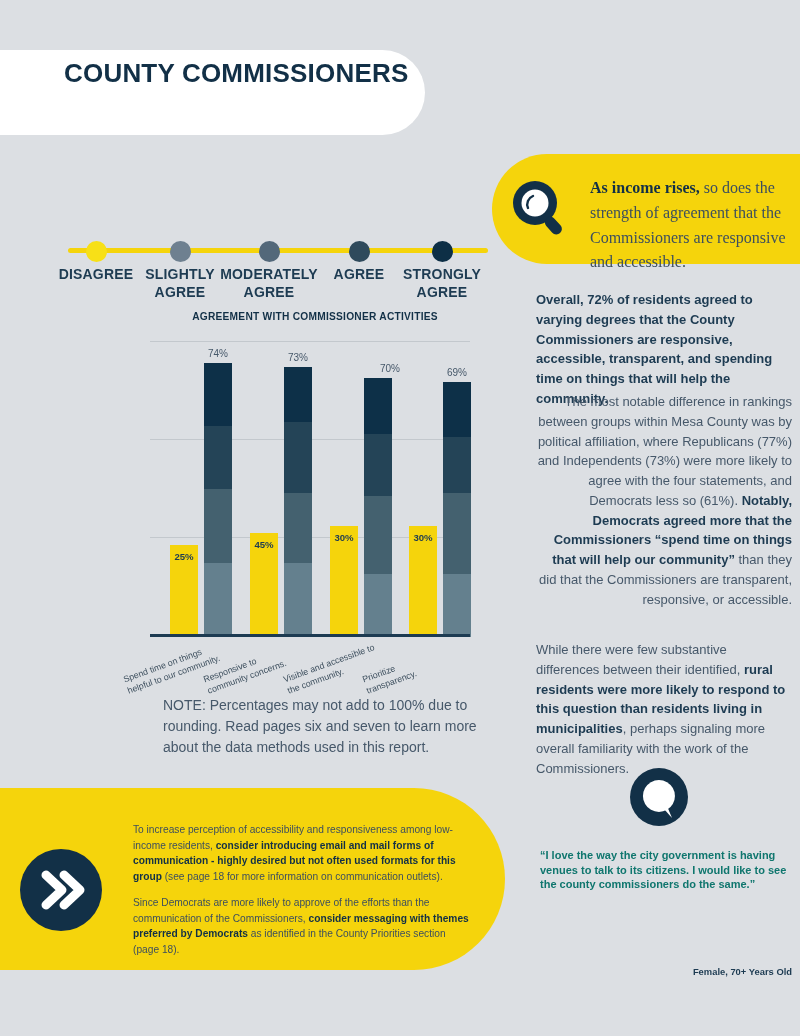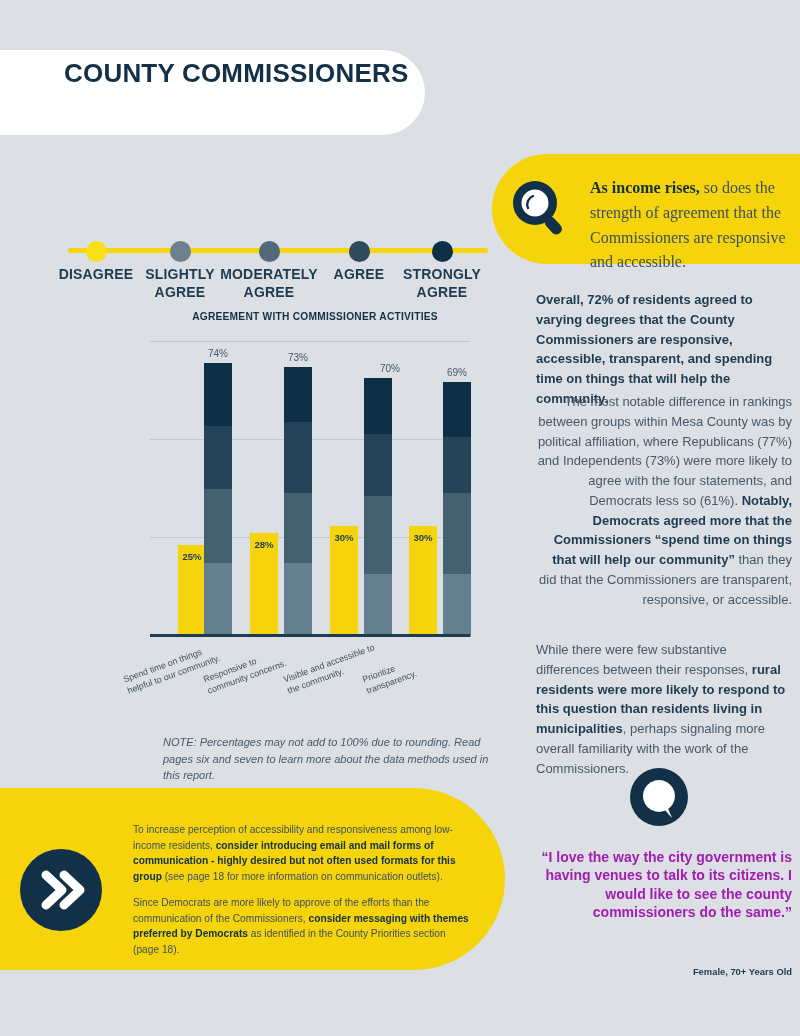--- a/index.html
+++ b/index.html
@@ -73,22 +73,22 @@
   }
   .val-total {
     position: absolute; width: 44px; text-align: center;
     font-size: 10px; color: #46586a;
   }
   .xlab {
     position: absolute; font-size: 8.8px; color: #3d4f5e; line-height: 1.35;
     transform: rotate(-20deg); transform-origin: left top; white-space: nowrap;
   }
   .chart-note {
-    position: absolute; left: 163px; top: 734px; width: 330px;
-    font-size: 11px; font-style: italic; color: #46586a; line-height: 1.5;
+    position: absolute; left: 163px; top: 695px; width: 330px;
+    font-size: 14px; color: #46586a; line-height: 1.5;
   }
 
   
   .callout {
     position: absolute; left: 492px; top: 154px; width: 360px; height: 110px;
     background: #f5d40c; border-radius: 55px 0 0 55px;
   }
   .callout-text {
     position: absolute; left: 590px; top: 176px; width: 196px;
     font-size: 16px; line-height: 1.55; color: #3d4f5e; font-family: Liberation Serif, serif;
@@ -116,22 +116,22 @@
     position: absolute; left: 133px; top: 822px; width: 340px;
     font-size: 10.2px; line-height: 1.52; color: #3d4f5e;
   }
   .rec-text b { color: #123047; }
   .rec-text p + p { margin-top: 11px; }
 
   
   .quote-icon { position: absolute; left: 628px; top: 768px; width: 62px; height: 62px; }
   .quote-text {
     position: absolute; left: 540px; top: 848px; width: 252px;
-    text-align: right; font-size: 14px; font-weight: bold;
-    line-height: 1.32; color: #a21caf;
+    font-size: 11px; font-weight: bold;
+    line-height: 1.32; color: #0f766e;
   }
   .quote-attr {
     position: absolute; left: 540px; top: 966px; width: 252px;
     text-align: right; font-size: 9.4px; font-weight: bold; color: #1d3b52;
   }
 </style>
 </head>
 <body>
 
 <div class="page">
@@ -156,34 +156,34 @@
       </div>
   </div>
 
   <div class="chart-title">AGREEMENT WITH COMMISSIONER ACTIVITIES</div>
   <div class="chart-area">
     <div class="gridline" style="top:0;"></div>
     <div class="gridline" style="top:98px;"></div>
     <div class="gridline" style="top:196px;"></div>
     <div id="bar-groups">
         <div class="group" style="left: 20px; width: 62px;">
-          <div class="bar bar-yellow" style="left: 8px; width: 28px; height: 92.5px;">
+          <div class="bar bar-yellow" style="left: 0px; width: 28px; height: 92.5px;">
             <div class="val-yellow" style="top: 6px;">25%</div>
           </div>
           <div class="bar" style="left: 34px; width: 28px; height: 273.8px;">
             <div class="seg" style="background: rgb(100, 128, 142); height: 74px; bottom: 0px;"></div>
             <div class="seg" style="background: rgb(68, 97, 111); height: 74px; bottom: 74px;"></div>
             <div class="seg" style="background: rgb(36, 68, 87); height: 62.9px; bottom: 148px;"></div>
             <div class="seg" style="background: rgb(13, 48, 72); height: 62.9px; bottom: 210.9px;"></div>
           </div>
           <div class="val-total" style="left: 26px; bottom: 277.8px;">74%</div>
         </div>
         <div class="group" style="left: 100px; width: 62px;">
           <div class="bar bar-yellow" style="left: 0px; width: 28px; height: 103.6px;">
-            <div class="val-yellow" style="top: 6px;">28%</div>
+            <div class="val-yellow" style="top: 6px;">45%</div>
           </div>
           <div class="bar" style="left: 34px; width: 28px; height: 270.1px;">
             <div class="seg" style="background: rgb(100, 128, 142); height: 74px; bottom: 0px;"></div>
             <div class="seg" style="background: rgb(68, 97, 111); height: 70.3px; bottom: 74px;"></div>
             <div class="seg" style="background: rgb(36, 68, 87); height: 70.3px; bottom: 144.3px;"></div>
             <div class="seg" style="background: rgb(13, 48, 72); height: 55.5px; bottom: 214.6px;"></div>
           </div>
           <div class="val-total" style="left: 26px; bottom: 274.1px;">73%</div>
         </div>
         <div class="group" style="left: 180px; width: 62px;">
@@ -242,21 +242,21 @@
   </svg>
   <div class="callout-text">
     <b>As income rises,</b><span> so does the strength of agreement that the Commissioners are responsive and accessible.</span>
   </div>
 
   <div class="rc-para rc-lead" style="top:290px;">Overall, 72% of residents agreed to varying degrees that the County Commissioners are responsive, accessible, transparent, and spending time on things that will help the community.</div>
   <div class="rc-para" style="top:392px;text-align:right;">
     <span>The most notable difference in rankings between groups within Mesa County was by political affiliation, where Republicans (77%) and Independents (73%) were more likely to agree with the four statements, and Democrats less so (61%). </span><b>Notably, Democrats agreed more that the Commissioners “spend time on things that will help our community”</b><span> than they did that the Commissioners are transparent, responsive, or accessible.</span>
   </div>
   <div class="rc-para" style="top:640px;">
-    <span>While there were few substantive differences between their responses, </span><b>rural residents were more likely to respond to this question than residents living in municipalities</b><span>, perhaps signaling more overall familiarity with the work of the Commissioners.</span>
+    <span>While there were few substantive differences between their identified, </span><b>rural residents were more likely to respond to this question than residents living in municipalities</b><span>, perhaps signaling more overall familiarity with the work of the Commissioners.</span>
   </div>
 
   <div class="rec-block"></div>
   <div class="rec-icon">
     <svg viewBox="0 0 82 82" width="82" height="82">
       <path d="M26 26 L42 41 L26 56" stroke="#ffffff" stroke-width="9" fill="none" stroke-linecap="round" stroke-linejoin="round"></path>
       <path d="M44 26 L60 41 L44 56" stroke="#ffffff" stroke-width="9" fill="none" stroke-linecap="round" stroke-linejoin="round"></path>
     </svg>
   </div>
   <div class="rec-text">

